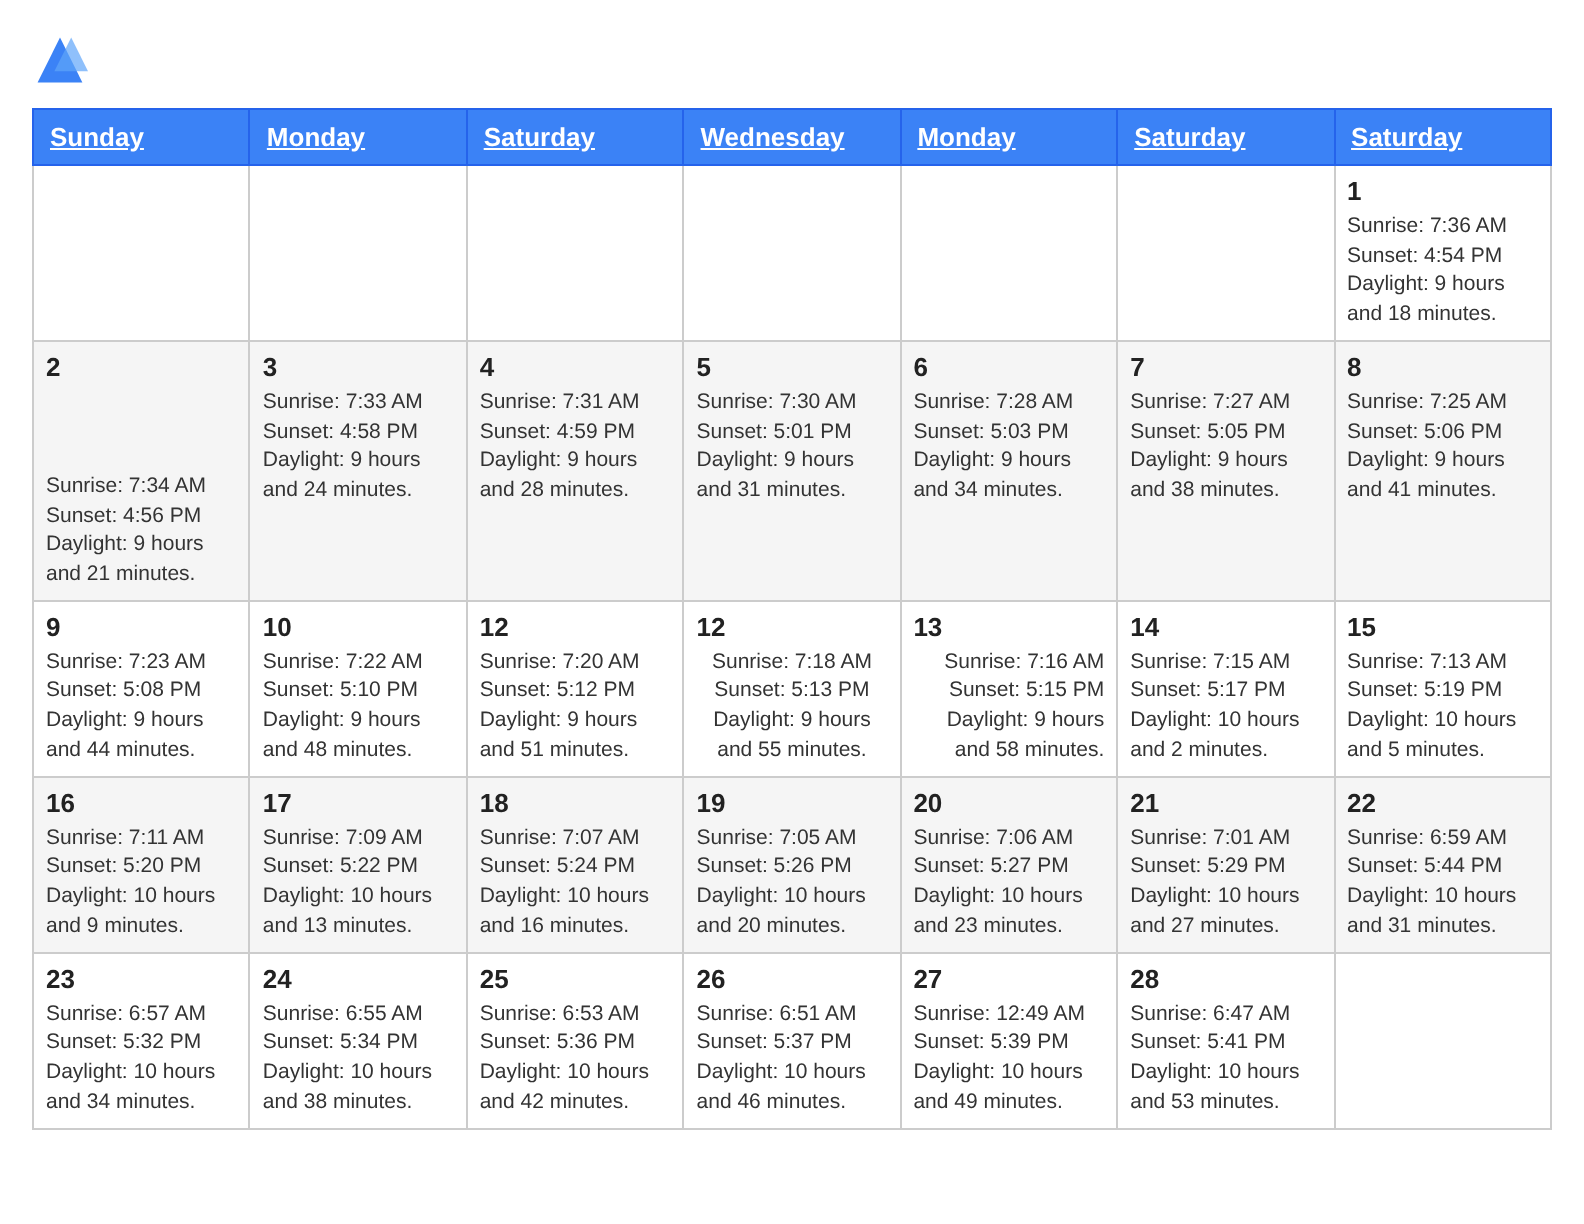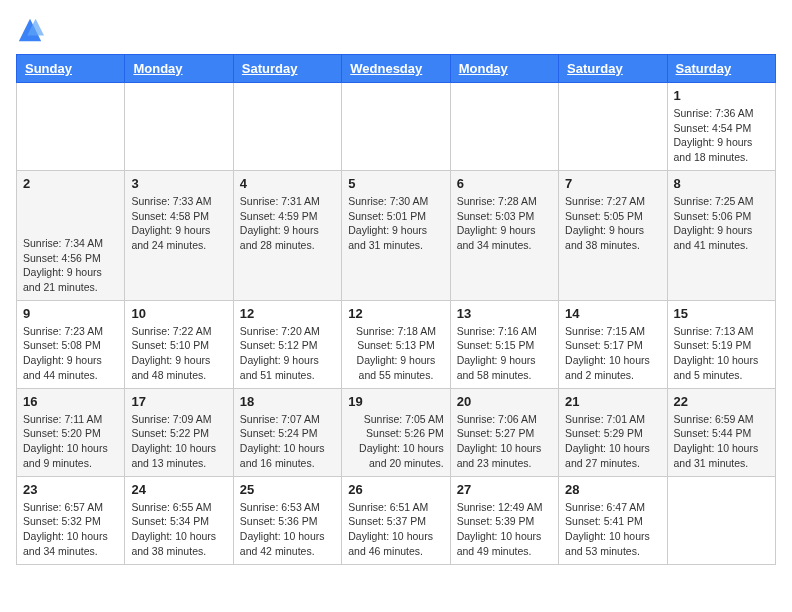--- a/index.html
+++ b/index.html
@@ -205,21 +205,21 @@
 Daylight: 9 hours and 51 minutes.</div>
         </td>
         <td>
           <span class="day-number">12</span>
           <div class="day-info" style="white-space: pre-line; text-align: center;">Sunrise: 7:18 AM
 Sunset: 5:13 PM
 Daylight: 9 hours and 55 minutes.</div>
         </td>
         <td>
           <span class="day-number">13</span>
-          <div class="day-info" style="white-space: pre-line;">Sunrise: 7:16 AM
+          <div class="day-info" style="white-space: pre-line; text-align: right;">Sunrise: 7:16 AM
 Sunset: 5:15 PM
 Daylight: 9 hours and 58 minutes.</div>
         </td>
         <td>
           <span class="day-number">14</span>
           <div class="day-info" style="white-space: pre-line;">Sunrise: 7:15 AM
 Sunset: 5:17 PM
 Daylight: 10 hours and 2 minutes.</div>
         </td>
         <td>
@@ -243,21 +243,21 @@
 Daylight: 10 hours and 13 minutes.</div>
         </td>
         <td>
           <span class="day-number">18</span>
           <div class="day-info" style="white-space: pre-line;">Sunrise: 7:07 AM
 Sunset: 5:24 PM
 Daylight: 10 hours and 16 minutes.</div>
         </td>
         <td>
           <span class="day-number">19</span>
-          <div class="day-info" style="white-space: pre-line; text-align: right;">Sunrise: 7:05 AM
+          <div class="day-info" style="white-space: pre-line;">Sunrise: 7:05 AM
 Sunset: 5:26 PM
 Daylight: 10 hours and 20 minutes.</div>
         </td>
         <td>
           <span class="day-number">20</span>
           <div class="day-info" style="white-space: pre-line;">Sunrise: 7:06 AM
 Sunset: 5:27 PM
 Daylight: 10 hours and 23 minutes.</div>
         </td>
         <td>

